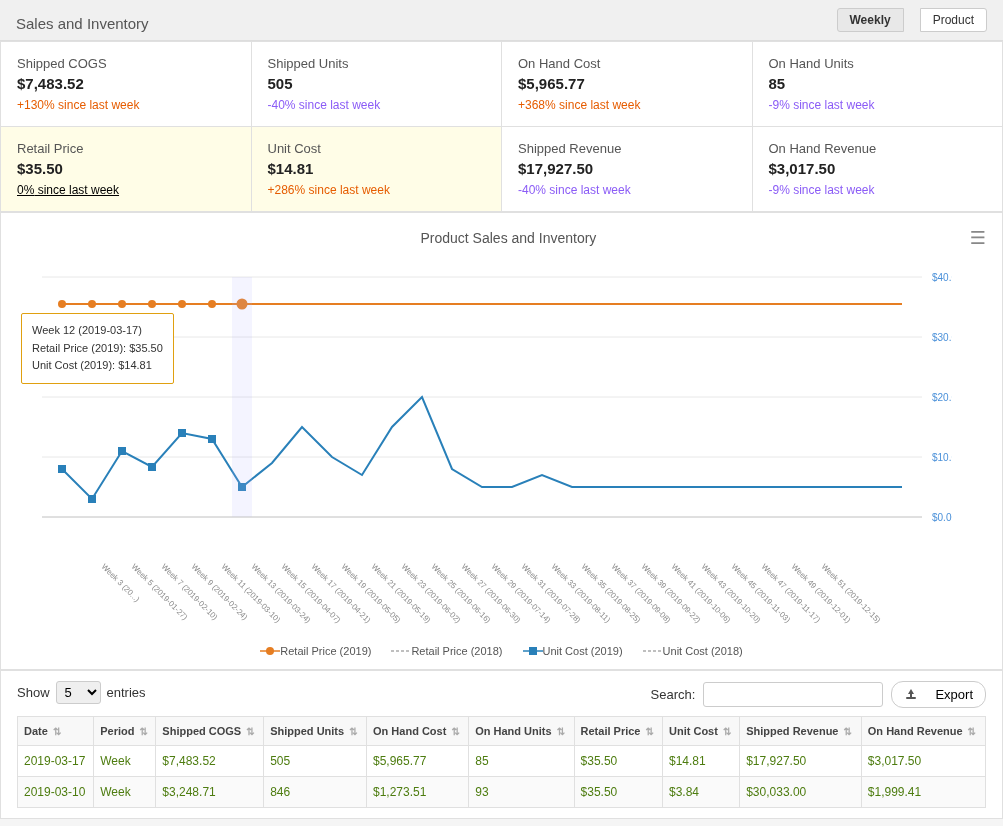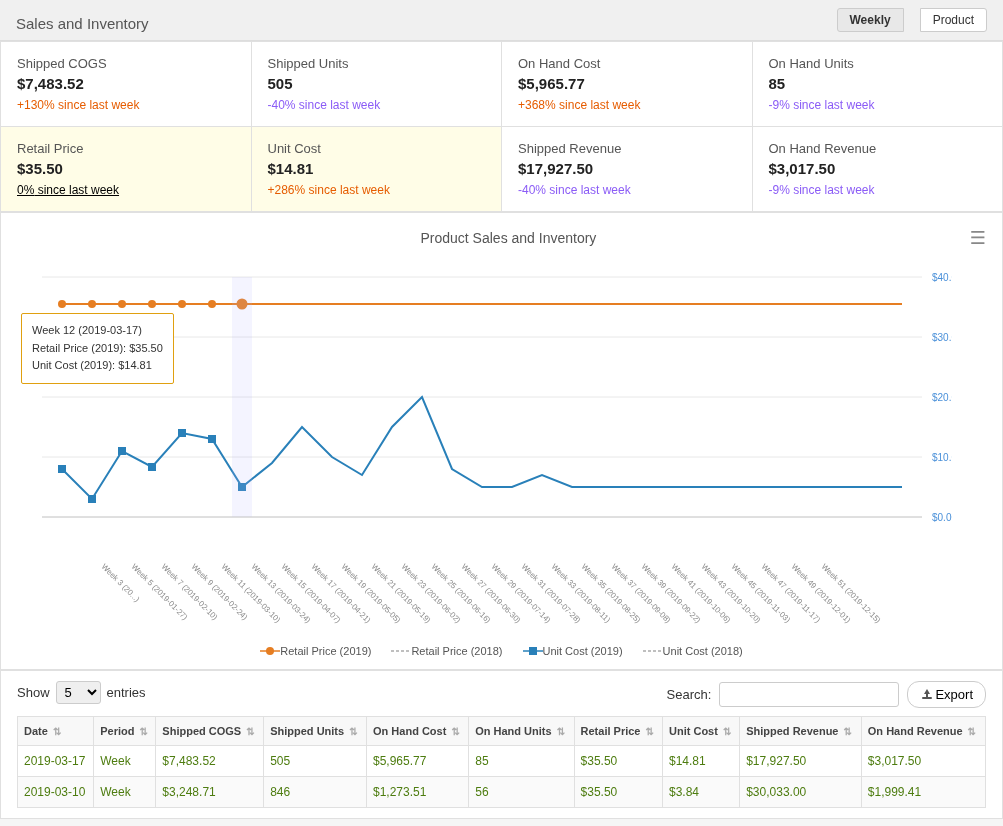--- a/index.html
+++ b/index.html
@@ -33,21 +33,21 @@
     
     .tooltip-box { position: absolute; top: 80px; left: 20px; background: #fff; border: 1px solid #e0a010; padding: 8px 10px; font-size: 11px; line-height: 1.6; z-index: 10; border-radius: 2px; }
 
     .table-section { background: #fff; border: 1px solid #e0e0e0; margin-top: 0; padding: 10px 16px; }
     .table-controls { display: flex; align-items: flex-start; justify-content: space-between; margin-bottom: 8px; }
     .show-entries { display: flex; align-items: center; gap: 6px; font-size: 13px; }
     .show-entries select { border: 1px solid #ccc; padding: 2px 4px; border-radius: 3px; font-size: 13px; }
     .search-area { display: flex; align-items: center; gap: 8px; }
     .search-label { font-size: 13px; }
     .search-input { border: 1px solid #ccc; padding: 4px 8px; border-radius: 3px; width: 180px; font-size: 13px; }
-    .export-btn { display: flex; align-items: center; gap: 1px; padding: 5px 12px; border: 1px solid #ccc; background: #fff; border-radius: 12px; cursor: pointer; font-size: 13px; }
+    .export-btn { display: flex; align-items: center; gap: 17px; padding: 5px 12px; border: 1px solid #ccc; background: #fff; border-radius: 12px; cursor: pointer; font-size: 13px; }
 
     table { width: 100%; border-collapse: collapse; font-size: 12px; }
     thead tr { background: #f8f8f8; margin-left: 40px; }
     th { padding: 8px 6px; text-align: left; border: 1px solid #e0e0e0; font-size: 11px; color: #444; white-space: nowrap; }
     th .sort-icon { color: #aaa; font-size: 10px; margin-left: 2px; }
     td { padding: 8px 6px; border: 1px solid #e0e0e0; color: #4d7c0f; }
     tbody tr:nth-child(odd) { background: #fff; }
     tbody tr:nth-child(even) { background: #fafafa; }
   </style>
 </head>
@@ -294,21 +294,21 @@
           <td>$14.81</td>
           <td>$17,927.50</td>
           <td>$3,017.50</td>
         </tr>
         <tr>
           <td>2019-03-10</td>
           <td>Week</td>
           <td>$3,248.71</td>
           <td>846</td>
           <td>$1,273.51</td>
-          <td>56</td>
+          <td>93</td>
           <td>$35.50</td>
           <td>$3.84</td>
           <td>$30,033.00</td>
           <td>$1,999.41</td>
         </tr>
       </tbody>
   </table>
 </div>
 
 </body></html>

